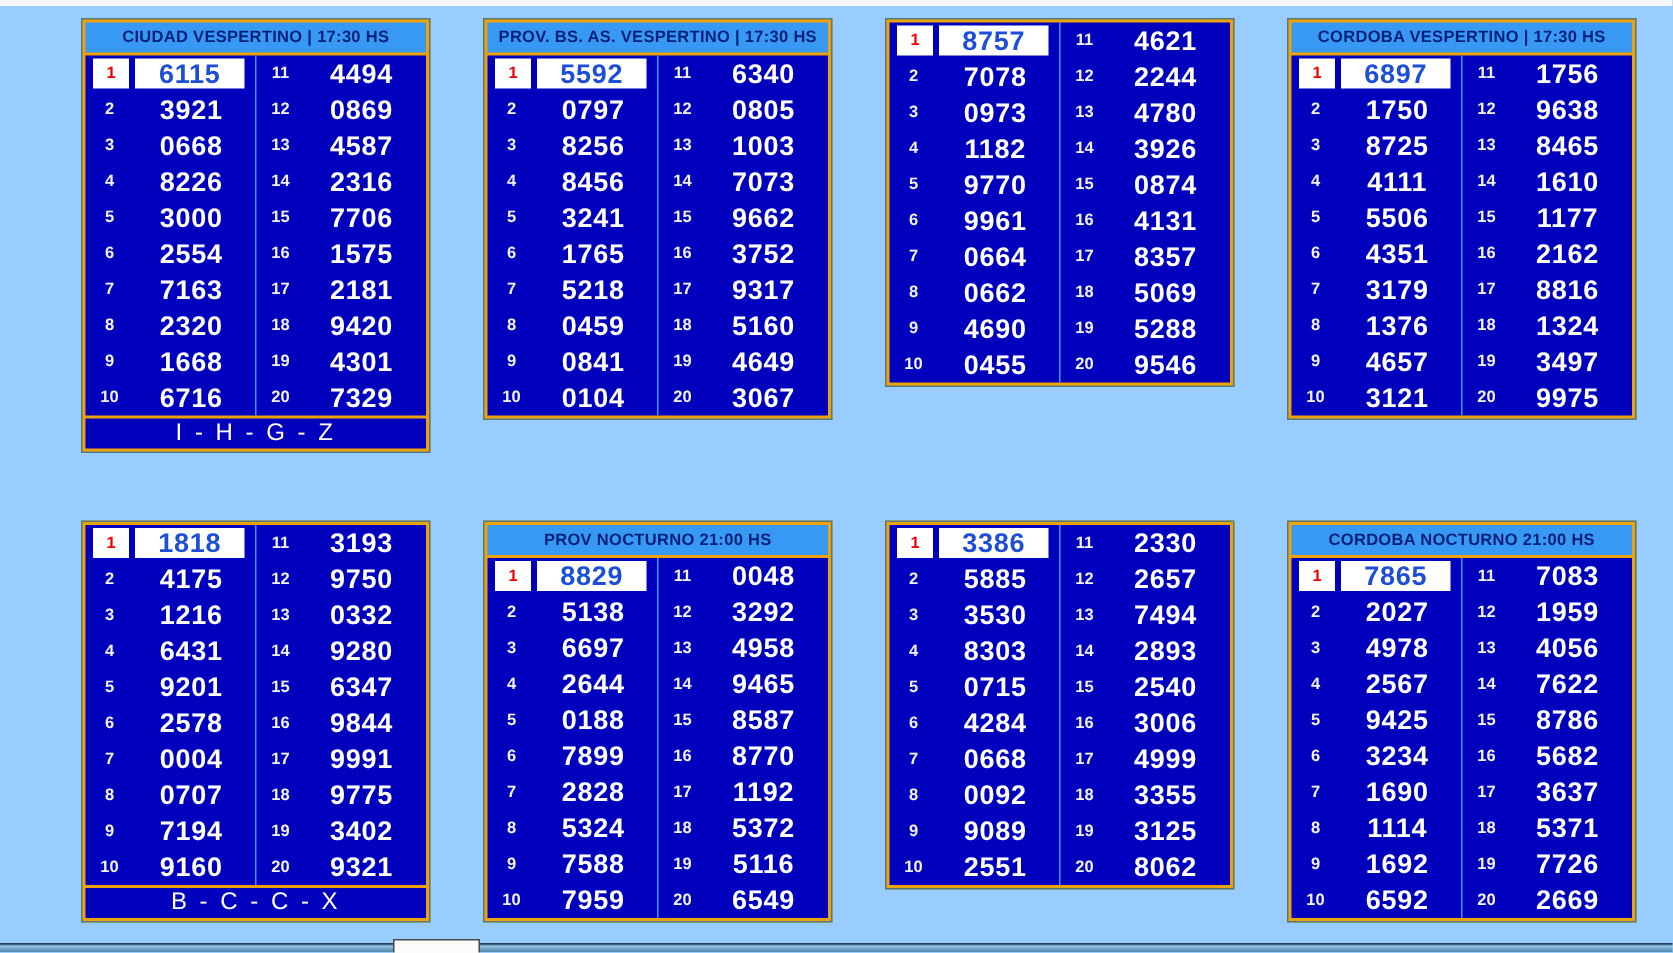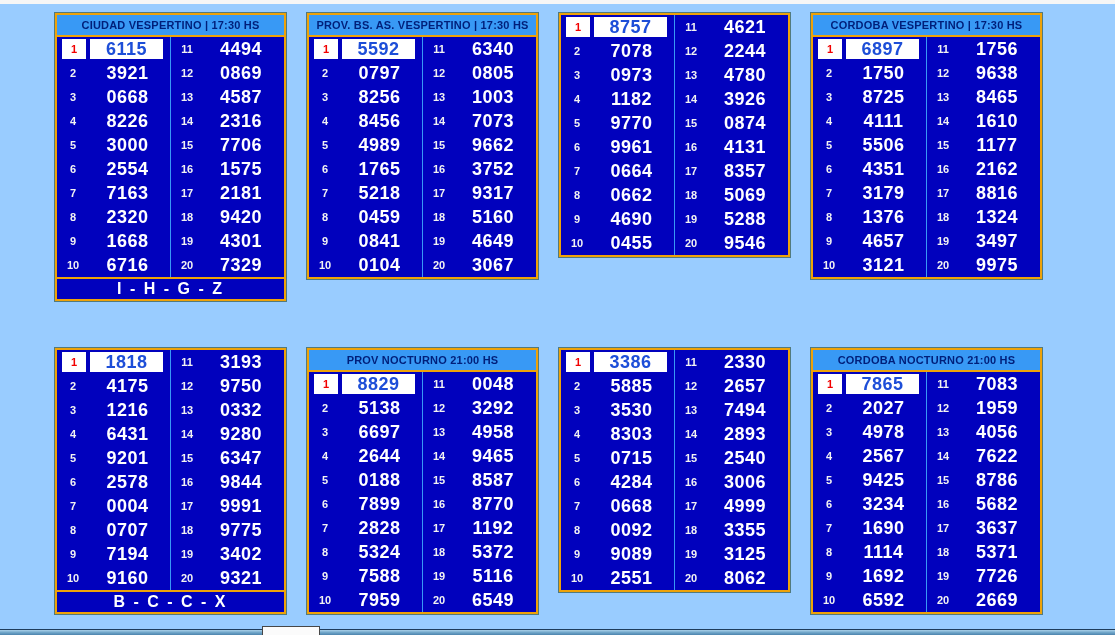--- a/index.html
+++ b/index.html
@@ -12,21 +12,21 @@
   .top-strip {
     position: absolute; top: 0; left: 0; right: 0; height: 4px;
     background: #f6f6f6;
   }
   .content {
     position: absolute; top: 12px; left: 10px;
   }
   .row {
     display: flex;
     align-items: flex-start;
-    gap: 19px;
+    gap: 35px;
     margin-bottom: 45px;
     padding-left: 44px;
   }
   .panel {
     width: 233px;
     border: 1px solid #527a7d;
     background: #eea209;
     padding: 2px;
   }
   .panel-header {
@@ -84,21 +84,21 @@
     height: 20px;
     line-height: 20px;
     margin-left: 4px;
     margin-right: 7px;
   }
   .panel-footer {
     background: #0101bd;
     color: #ffffff;
     text-align: center;
     font-size: 16px;
-    font-weight: bold;
+    font-weight: normal;
     letter-spacing: 2px;
     height: 20px;
     line-height: 20px;
     margin-top: 2px;
   }
   .bottom-bar {
     position: fixed; left: 0; right: 0; bottom: 0; height: 6px;
     background: linear-gradient(to bottom, #a9d0e9 0%, #6ba2c6 55%, #4d83ac 100%);
     border-top: 1px solid #1e3c5c;
     z-index: 1;
@@ -226,21 +226,21 @@
               <div class="cell">
                 <span class="rank">3</span>
                 <span class="num">8256</span>
               </div>
               <div class="cell">
                 <span class="rank">4</span>
                 <span class="num">8456</span>
               </div>
               <div class="cell">
                 <span class="rank">5</span>
-                <span class="num">4989</span>
+                <span class="num">3241</span>
               </div>
               <div class="cell">
                 <span class="rank">6</span>
                 <span class="num">1765</span>
               </div>
               <div class="cell">
                 <span class="rank">7</span>
                 <span class="num">5218</span>
               </div>
               <div class="cell">

